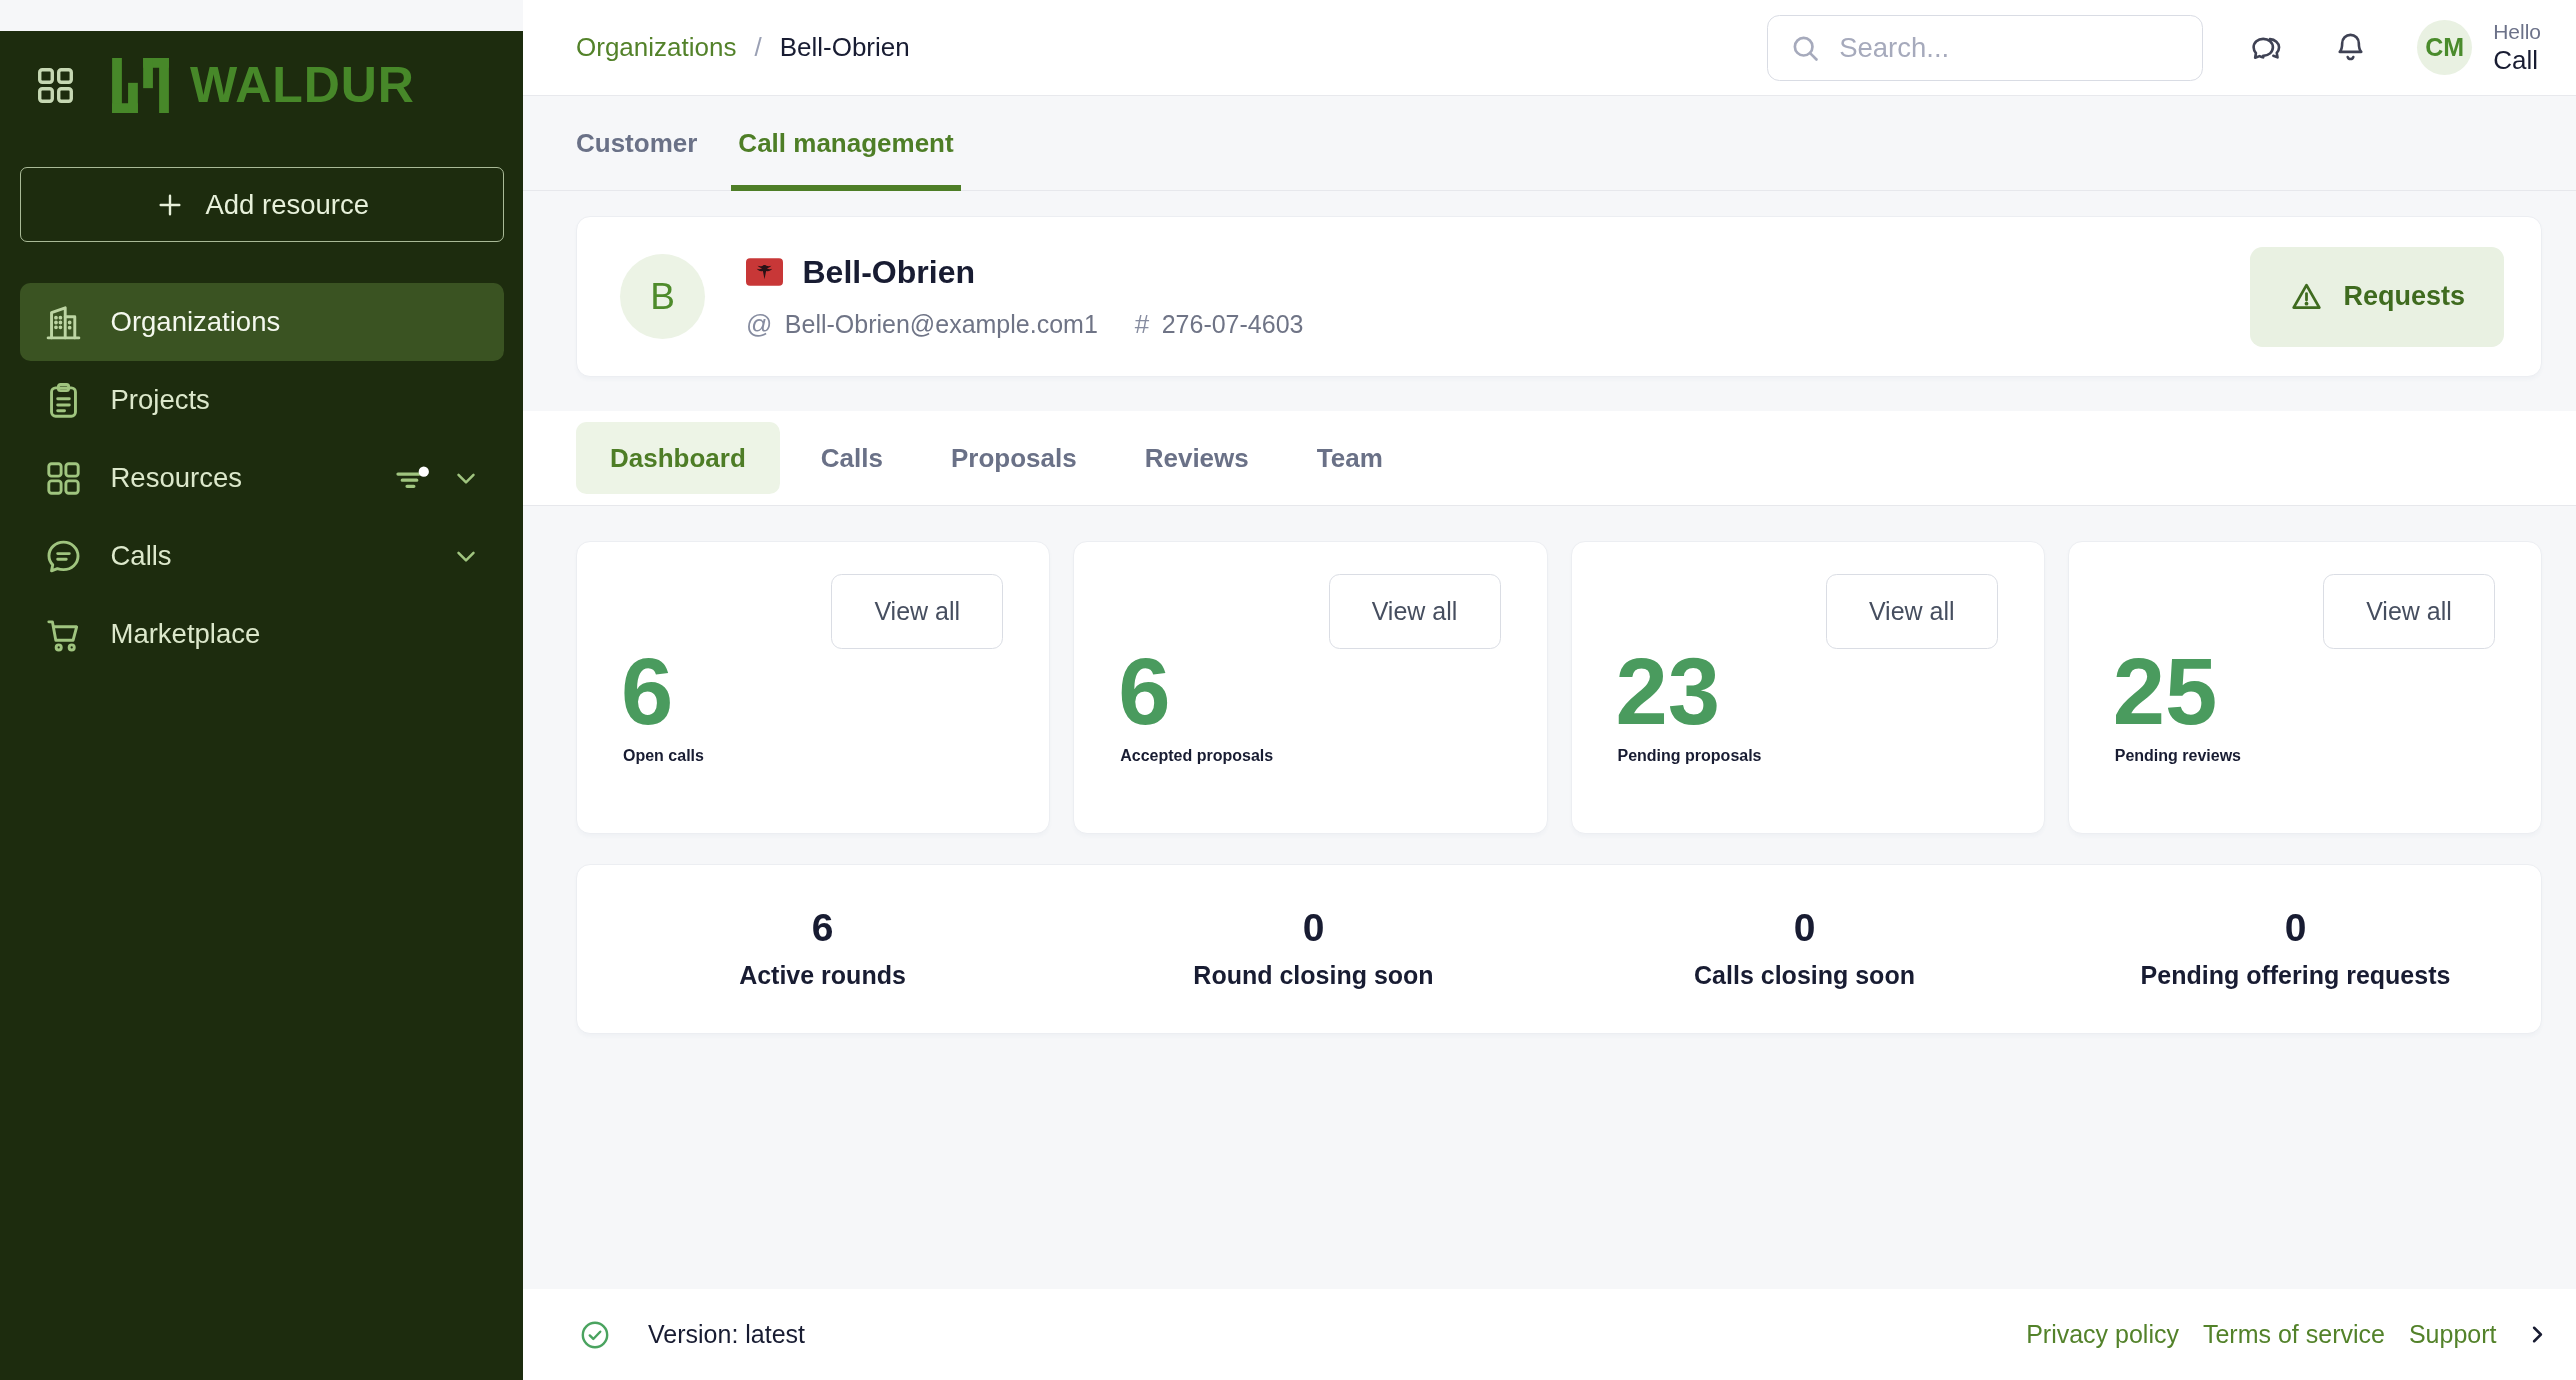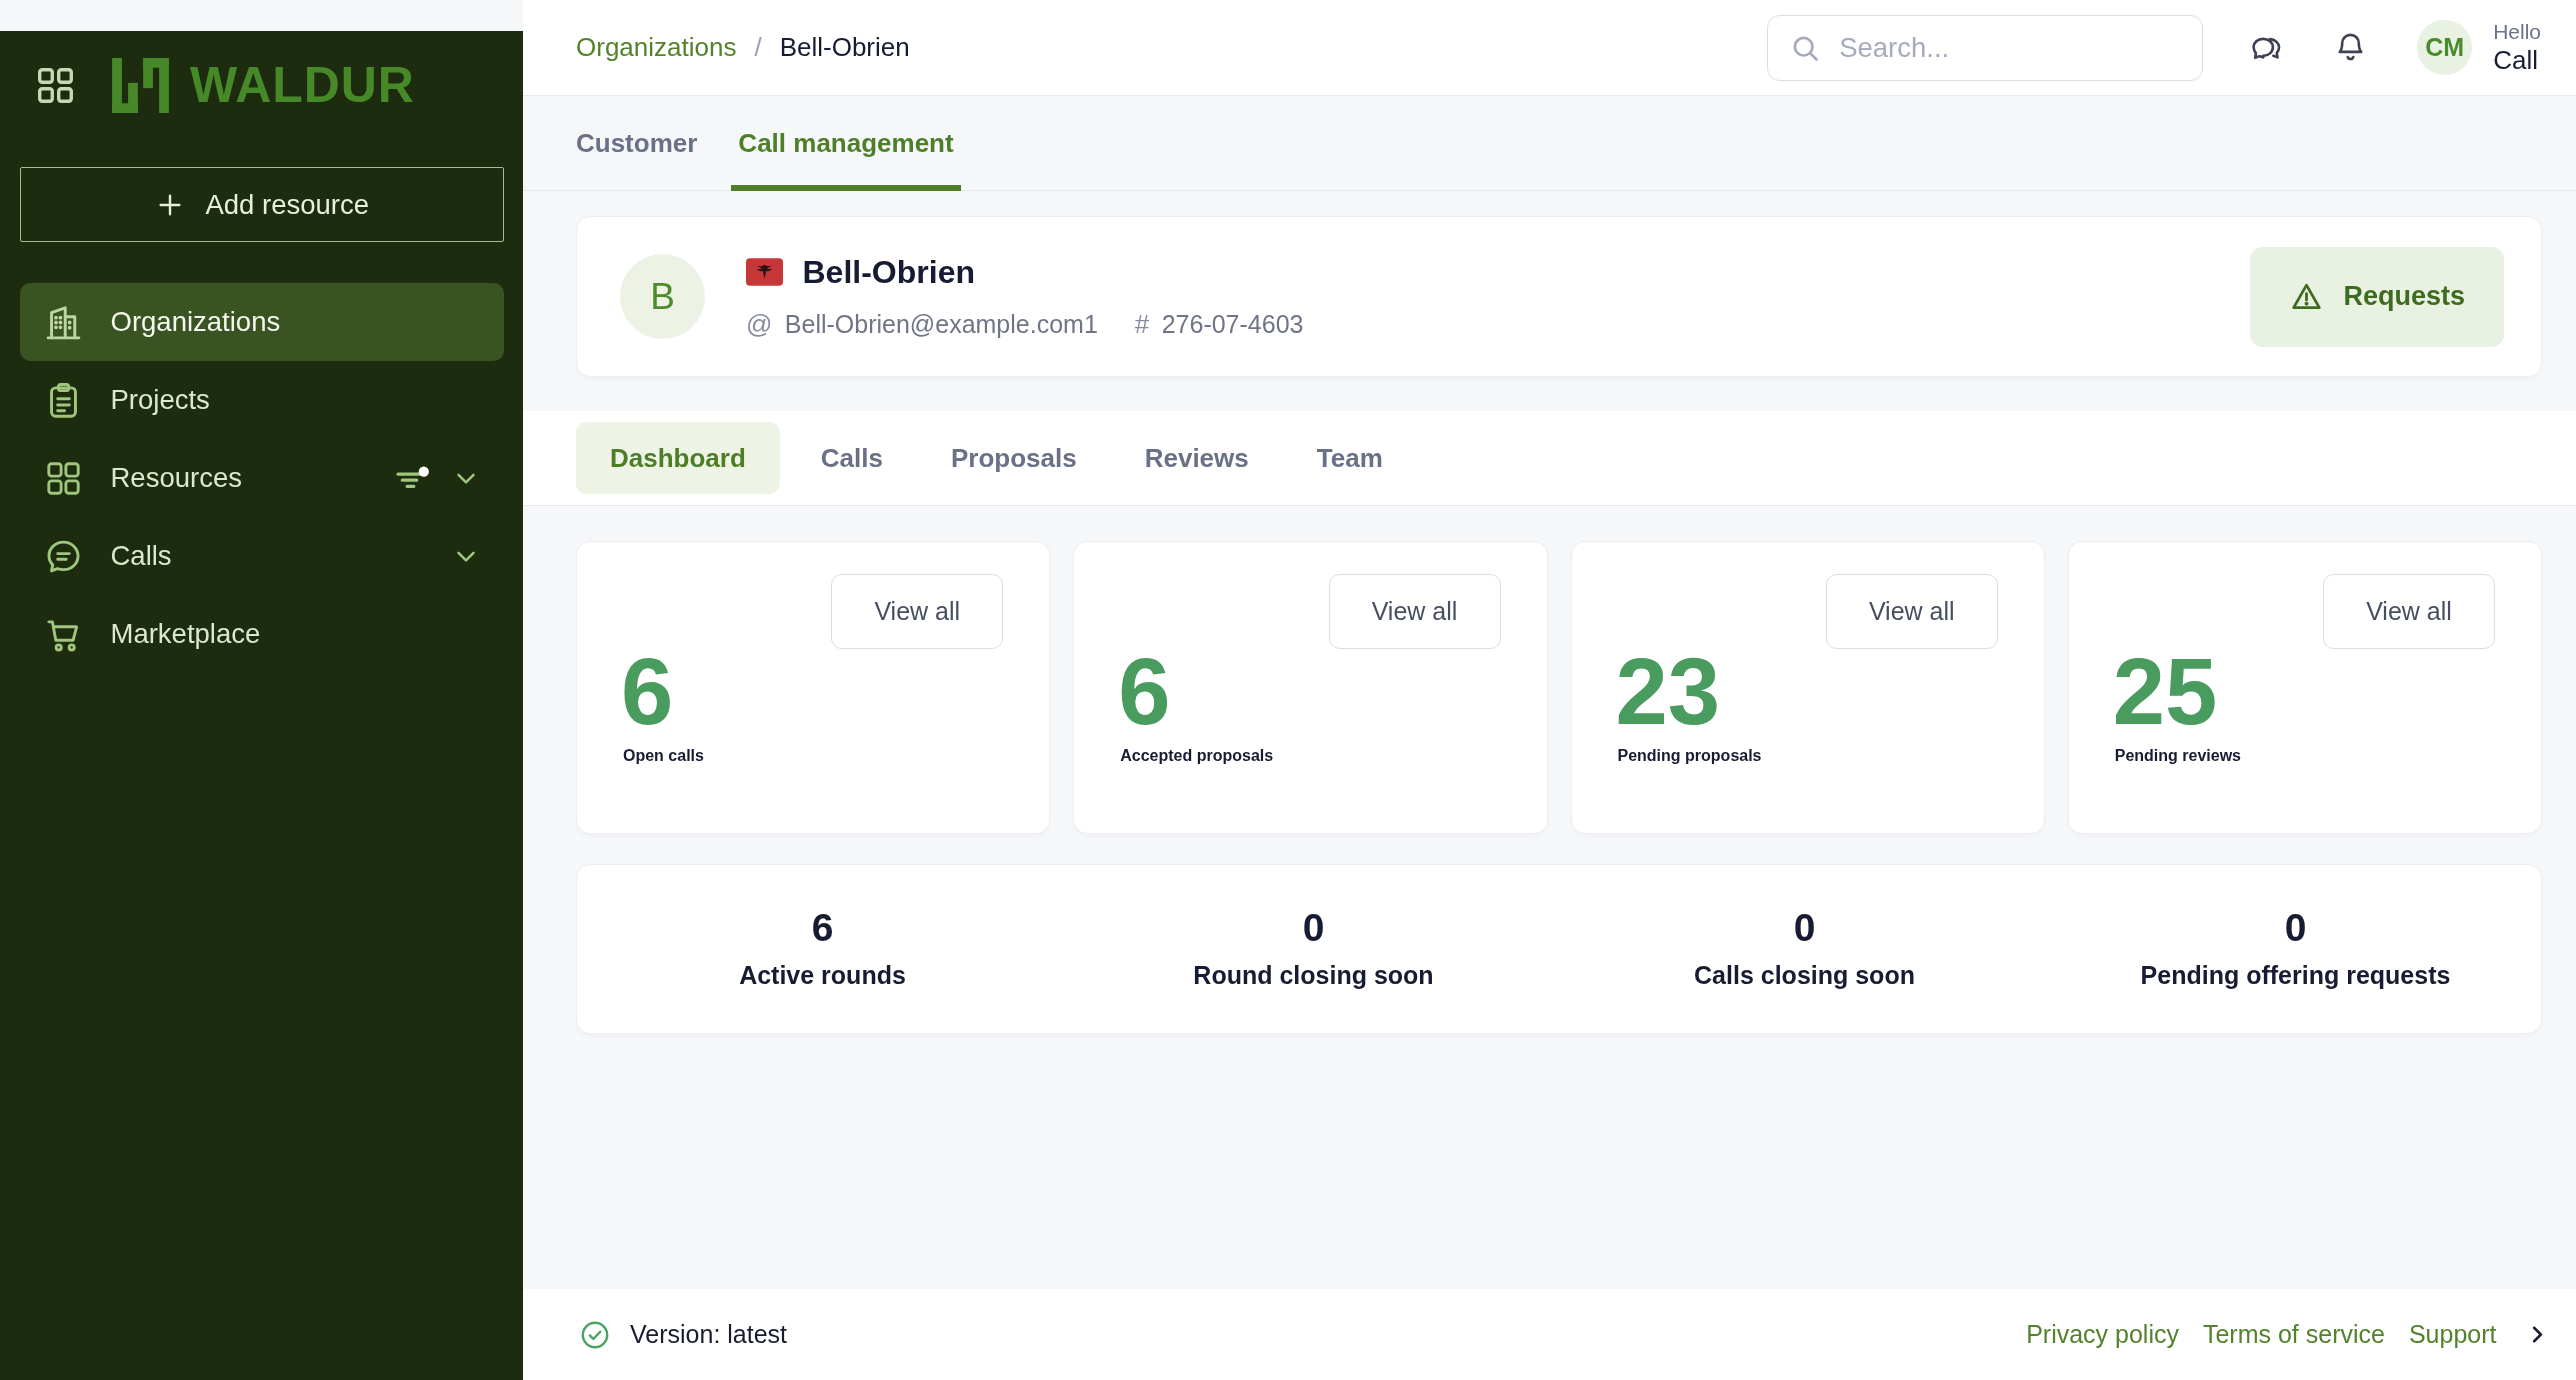--- a/index.html
+++ b/index.html
@@ -9,21 +9,21 @@
     font-family:"Liberation Sans", sans-serif; color:#181c32; position:relative;
   }
 
   
   .sidebar { width:523px; min-width:523px; background:#1d2c0e; display:flex; flex-direction:column;margin-top:31px; }
   .sidebar-header { display:flex; align-items:center; padding:25px 0 18px 34px; gap:35px; }
   .apps-icon { color:#c6d8b3; display:flex; cursor:pointer; }
   .logo { display:flex; align-items:center; gap:21px; cursor:pointer; }
   .logo-text { font-size:50px; font-weight:700; color:#478829; letter-spacing:0.9px; }
   .add-resource {
-    margin:35px 19.5px 0; height:75px; border:1.8px solid rgba(216,233,198,0.75); border-radius:2px;
+    margin:35px 19.5px 0; height:75px; border:1.8px solid rgba(216,233,198,0.75); border-radius:7px;
     background:transparent; display:flex; align-items:center; justify-content:center; gap:19.5px;
     color:#e7f1da; font-size:27.5px; font-weight:400; cursor:pointer; font-family:inherit;
   }
   .nav { margin-top:41px; display:flex; flex-direction:column; padding:0 19.5px; }
   .nav-item {
     height:78px; border-radius:10.6px; display:flex; align-items:center; gap:27px;
     padding:0 23px; color:#dce8cb; font-size:27.5px; font-weight:500; cursor:pointer;
   }
   .nav-item.active { background:#3a5322; color:#f4f8ee; }
   .nav-icon { width:41px; display:flex; color:#a0c57f; }
@@ -121,21 +121,21 @@
   .summary-card {
     margin-top:30px; background:#fff; border:0.9px solid #eceef2; border-radius:14px; height:170px;
     box-shadow:0 2.7px 3.5px rgba(76,87,125,0.03);
     display:grid; grid-template-columns:repeat(4,1fr); align-items:center;
   }
   .summary-cell { display:flex; flex-direction:column; align-items:center; gap:14px; }
   .summary-value { font-size:39px; font-weight:700; color:#181c32; line-height:1; }
   .summary-label { font-size:25px; font-weight:600; color:#181c32; }
 
   .footer { height:91px; background:#fff; display:flex; align-items:center; padding:0 25px 0 55px; flex:none; }
-  .version { display:flex; align-items:center; gap:18px; font-size:25px; font-weight:500; color:#181c32; }
+  .version { display:flex; align-items:center; gap:36px; font-size:25px; font-weight:500; color:#181c32; }
   .version-icon { color:#4aa35f; display:flex; }
   .footer-links { margin-left:auto; display:flex; align-items:center; gap:24px; }
   .footer-link { color:#53822a; font-size:25px; font-weight:500; cursor:pointer; }
   .footer-chevron { color:#181c32; display:flex; margin-left:3.5px; cursor:pointer; }
 
   svg { display:block; }
 </style>
 </head>
 <body>
 

